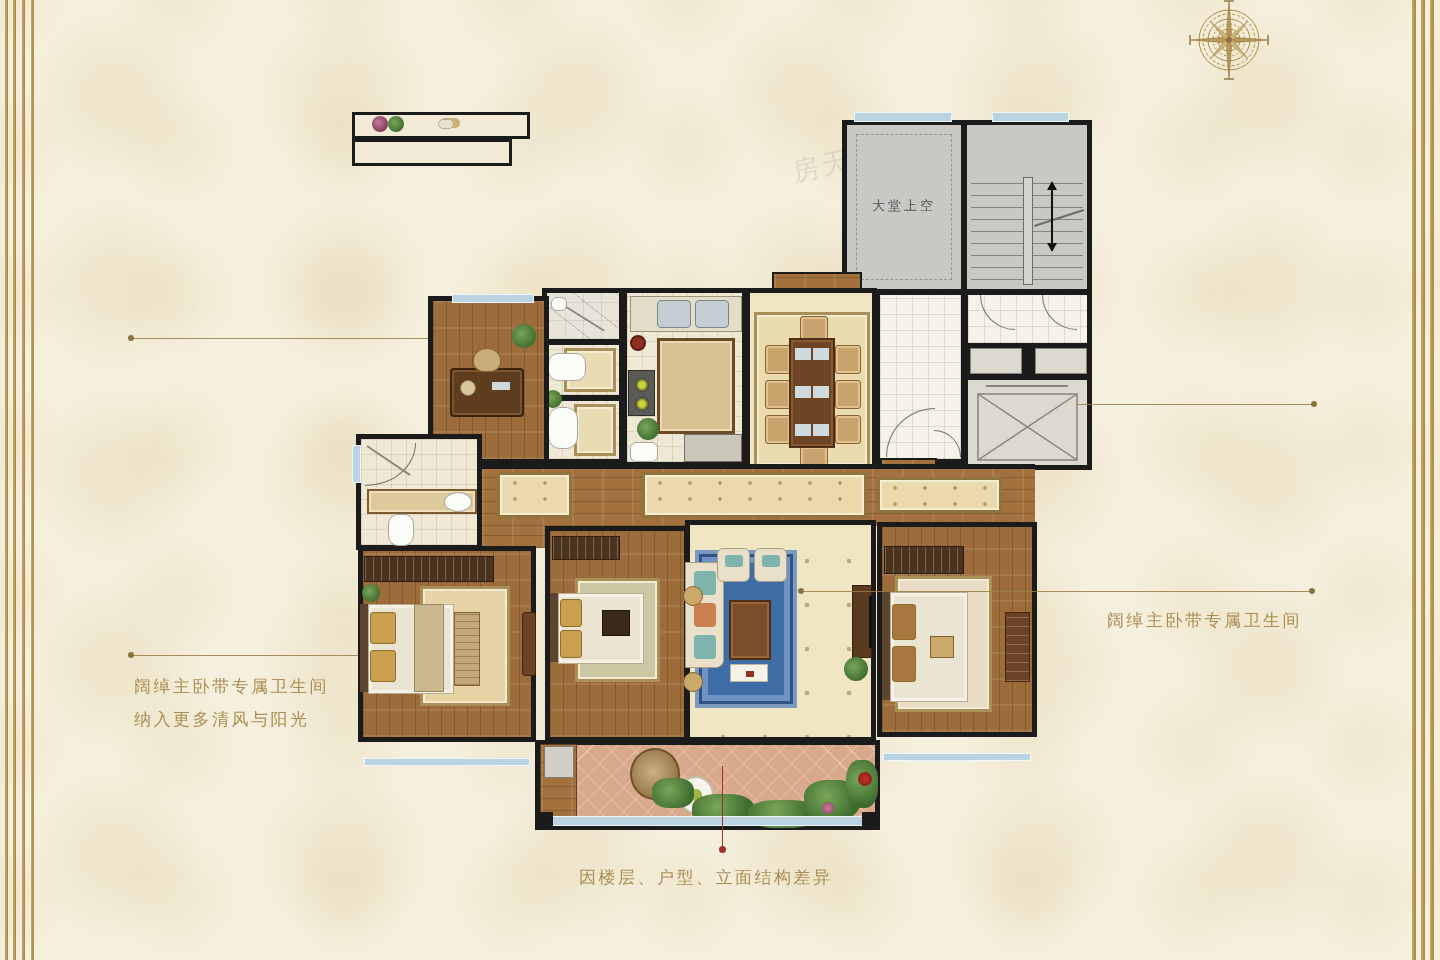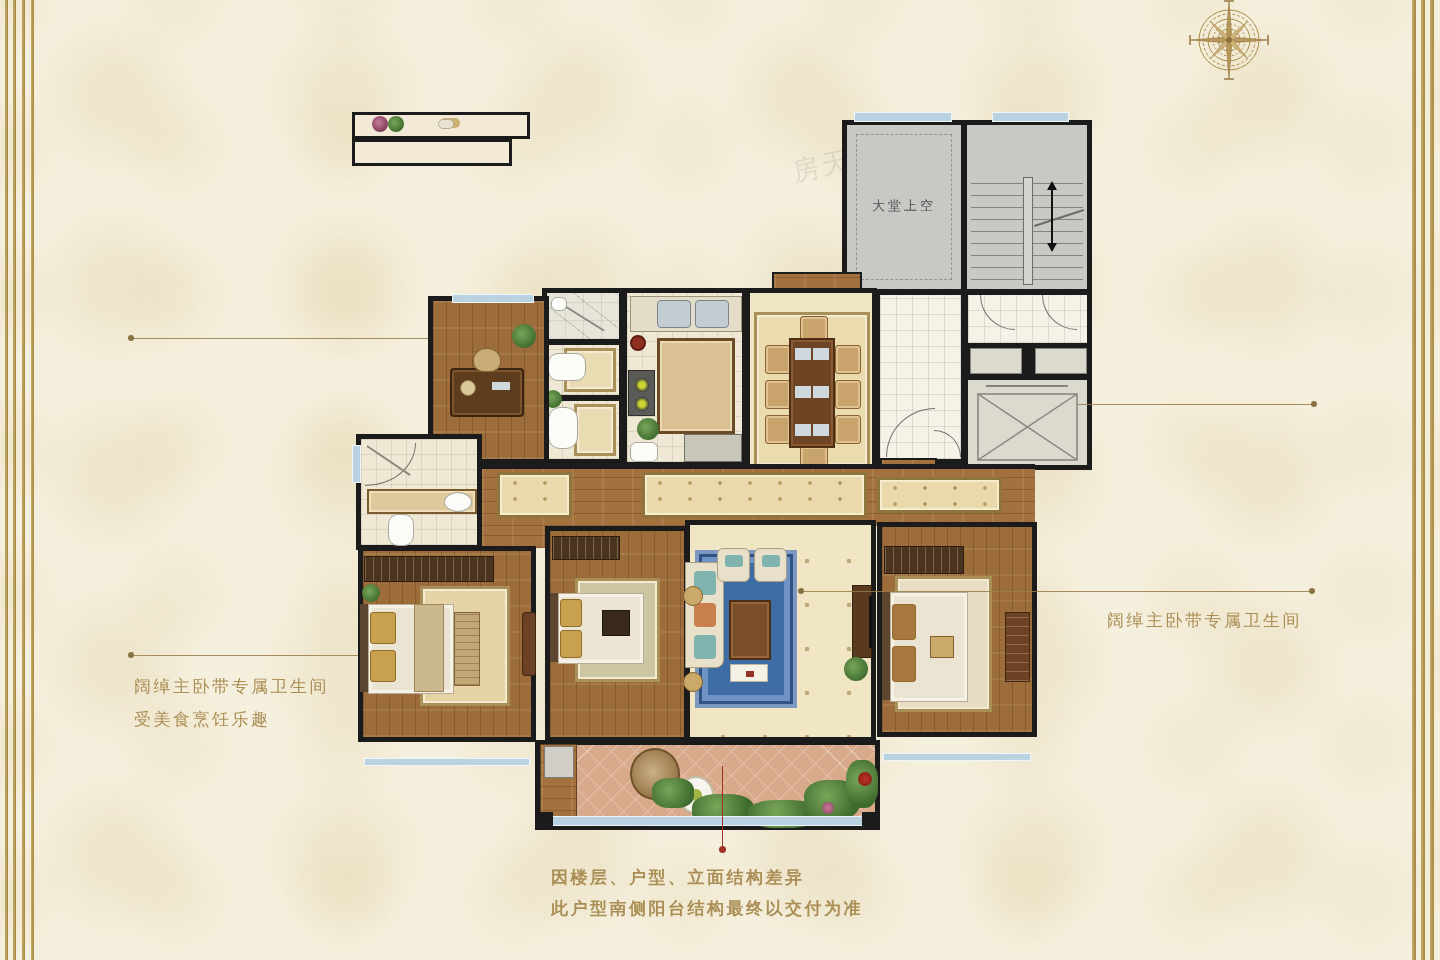--- a/index.html
+++ b/index.html
@@ -305,33 +305,32 @@
     <div class="win" style="left:640px;top:0px;width:77px;height:10px;"></div>
   </div>
 
   <div class="leader" style="left:132px;top:338px;width:296px;"></div>
   <div class="leader-dot" style="left:128px;top:335px;"></div>
 
   <div class="leader" style="left:132px;top:655px;width:226px;"></div>
   <div class="leader-dot" style="left:128px;top:652px;"></div>
   <div class="ann" style="left:134px;top:670px;line-height:33px;">
     <div>阔绰主卧带专属卫生间</div>
-    <div>受美食烹饪乐趣</div>
+    <div>纳入更多清风与阳光</div>
   </div>
 
   <div class="leader" style="left:1078px;top:404px;width:235px;"></div>
   <div class="leader-dot" style="left:1311px;top:401px;"></div>
 
   <div class="leader" style="left:801px;top:591px;width:511px;"></div>
   <div class="leader-dot" style="left:798px;top:588px;"></div>
   <div class="leader-dot" style="left:1309px;top:588px;"></div>
   <div class="ann" style="left:1107px;top:606px;line-height:29px;">
     <div>阔绰主卧带专属卫生间</div>
   </div>
 
   <div class="red-leader" style="left:722px;top:766px;height:80px;"></div>
   <div class="red-dot" style="left:719px;top:846px;"></div>
-  <div class="ann" style="left:551px;top:862px;line-height:31px;font-weight:bold;">
+  <div class="ann" style="left:579px;top:862px;line-height:31px;">
     <div>因楼层、户型、立面结构差异</div>
-    <div>此户型南侧阳台结构最终以交付为准</div>
   </div>
 
 </div>
 
 </body></html>

